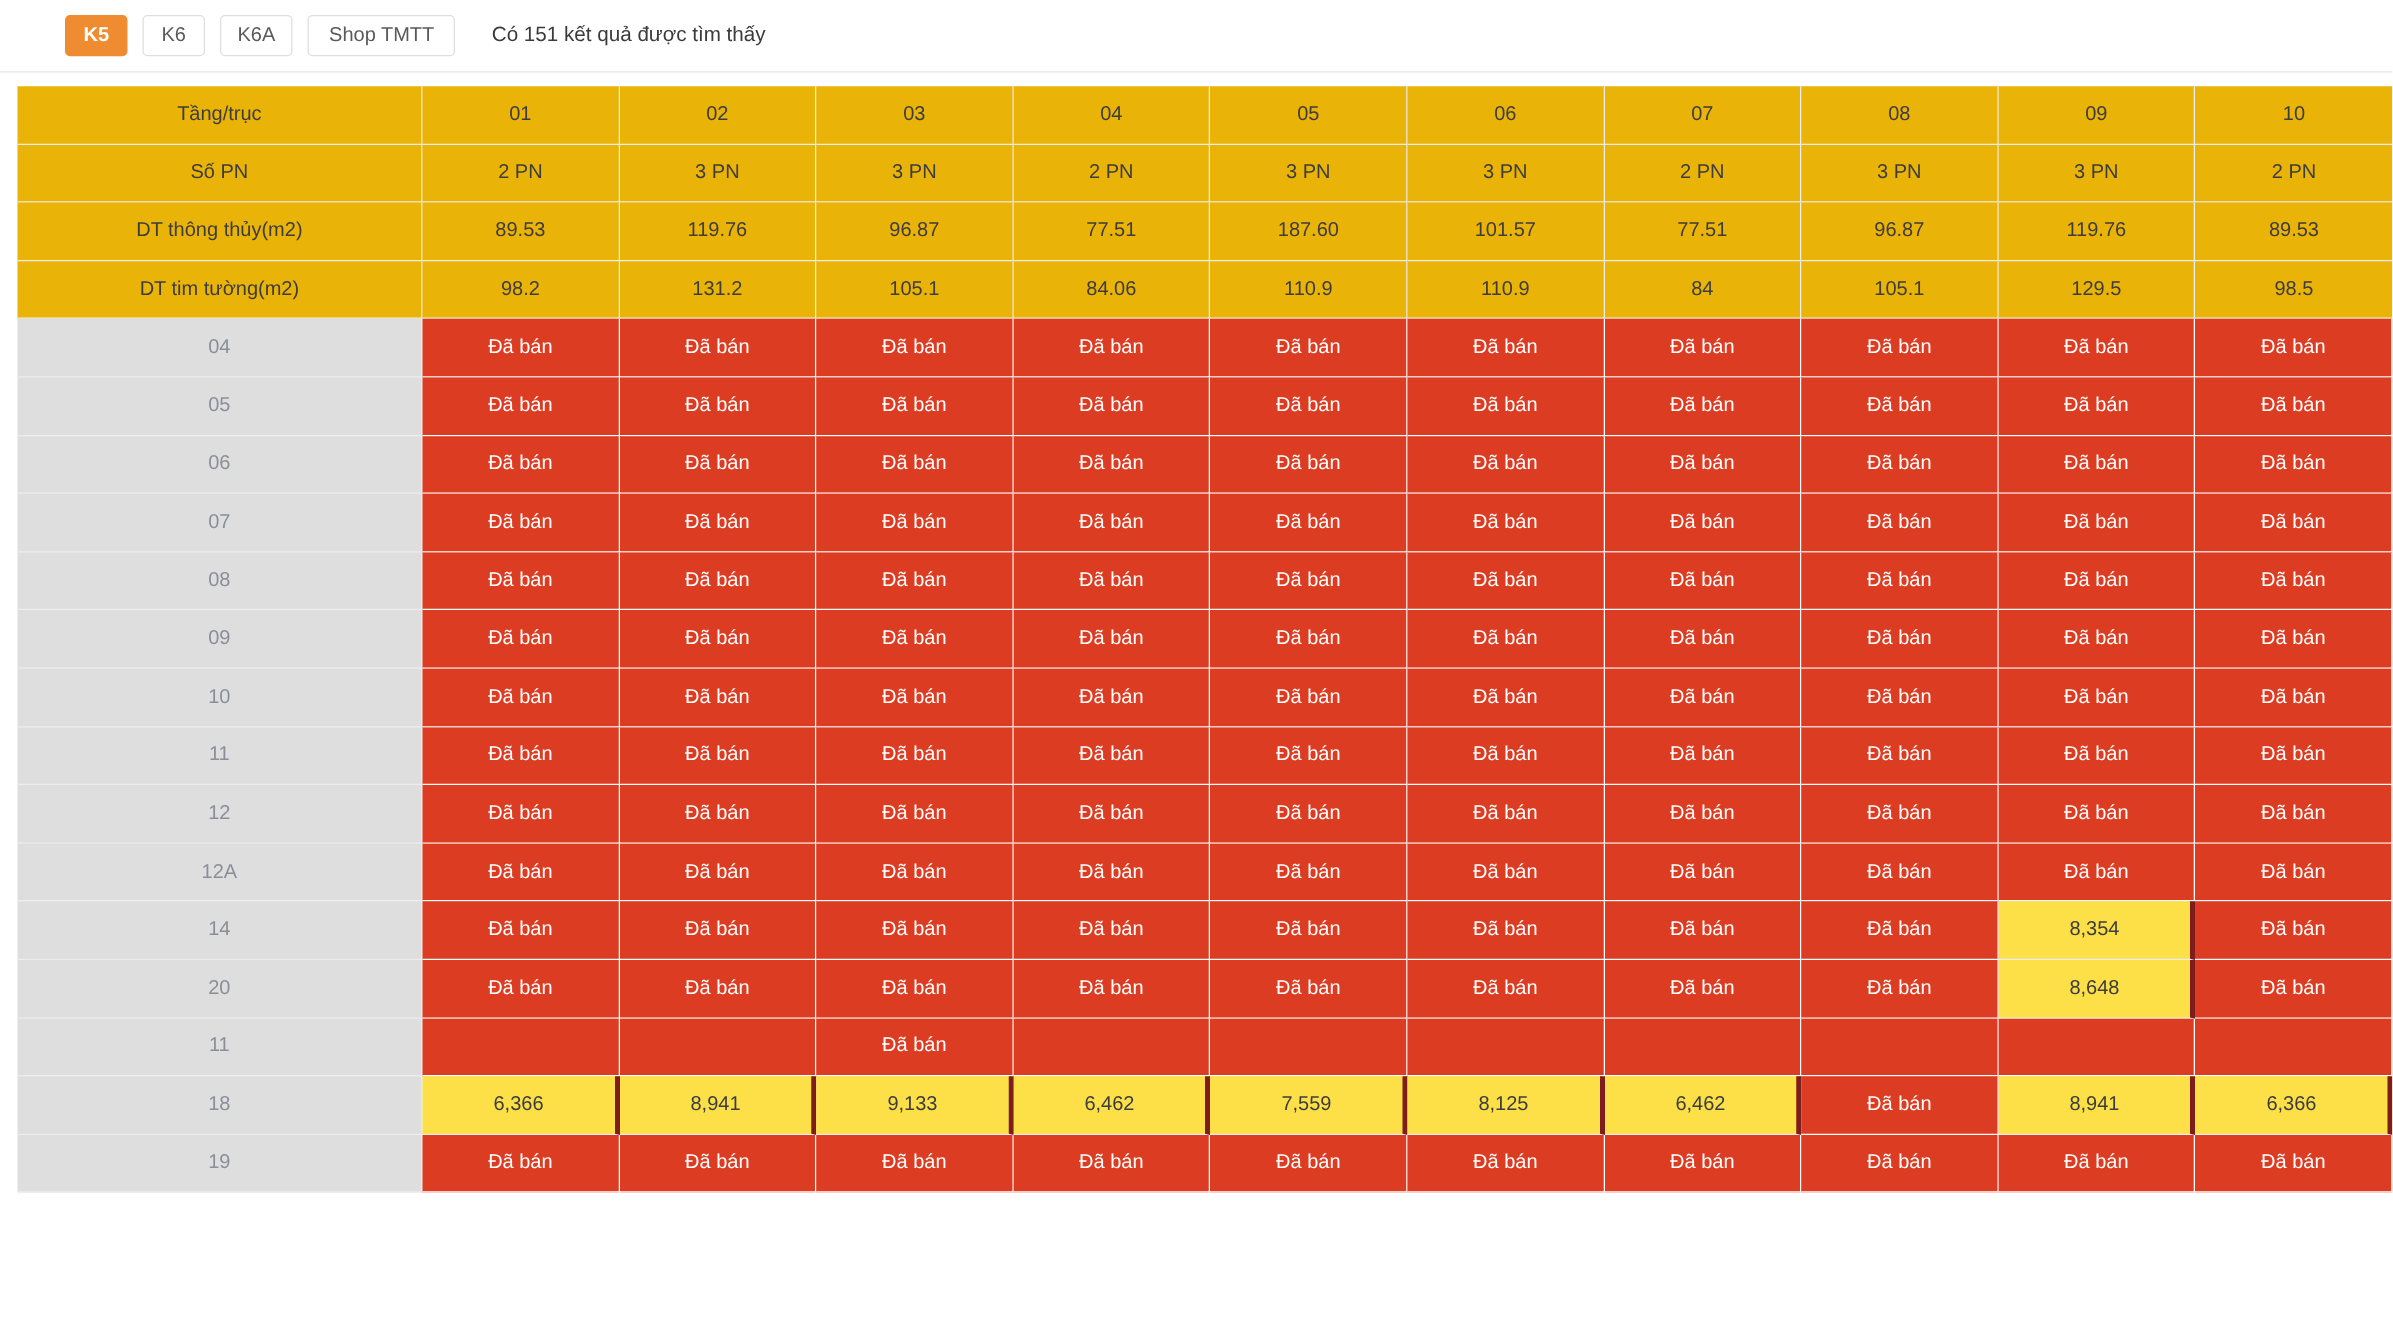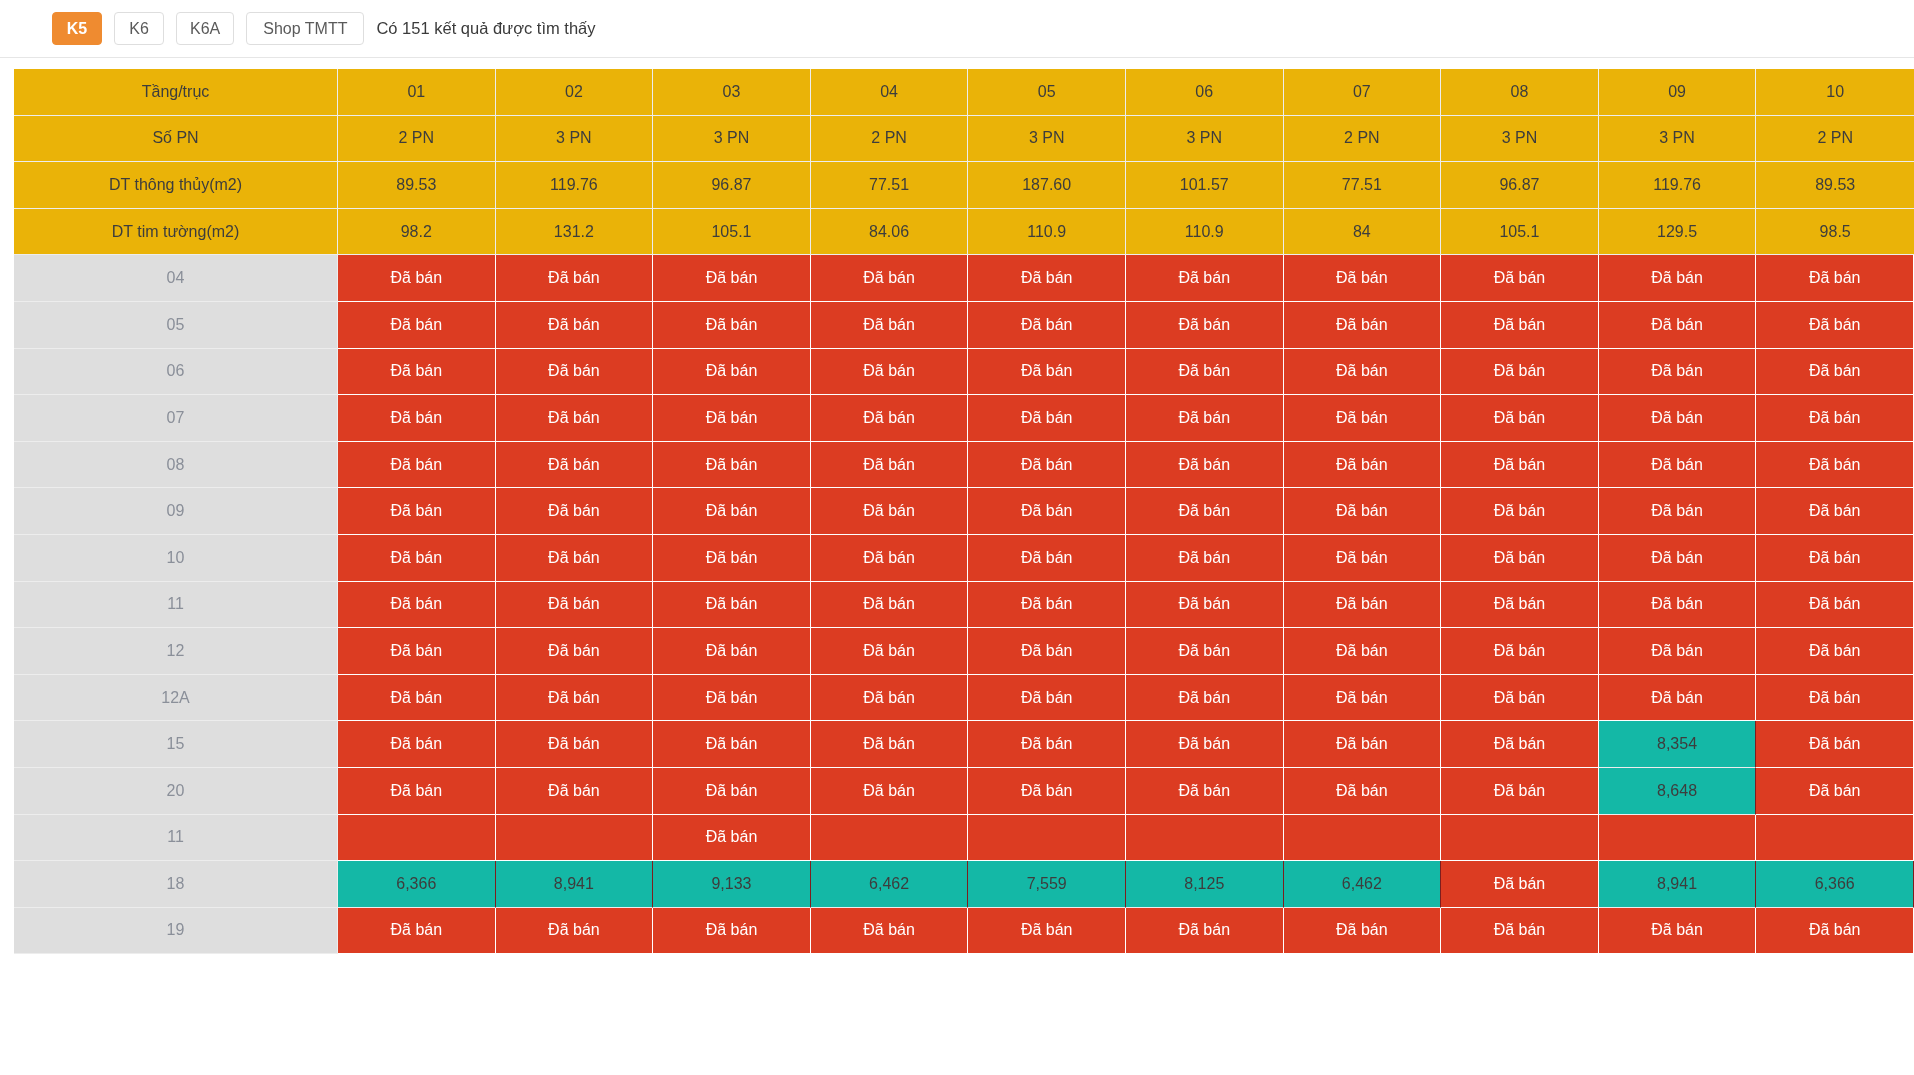--- a/index.html
+++ b/index.html
@@ -38,20 +38,21 @@
     font-family: "Liberation Sans", sans-serif;
   }
   .tab-btn.active {
     background: #ef8b30;
     border-color: #ef8b30;
     color: #ffffff;
     font-weight: 600;
   }
   .tab-btn.wide { padding: 0 16px; }
   .result-count {
+    margin-left: 17px;
     font-size: 16.5px;
     color: #3b3b3b;
     white-space: nowrap;
   }
 
   
   .table-wrap {
     width: 1914px;
     height: 1018px;
     overflow: hidden;
@@ -96,23 +97,23 @@
   .grid-table tr.meta-row td:last-child { border-right: none; }
 
   
   td.cell-sold {
     background: #dc3c22;
     color: #ffffff;
     border-right: 1px solid #ffffff;
     border-bottom: 1px solid #ffffff;
   }
   td.cell-price {
-    background: #14b8a6;
+    background: #fde047;
     color: #3d3d3d;
-    border-right: 1px solid #7f1d1d;
+    border-right: 4px solid #7f1d1d;
     border-bottom: 1px solid #ededed;
   }
   td.cell-empty-red {
     background: #dc3c22;
     color: #dc3c22;
     border-right: 1px solid #ffffff;
     border-bottom: 1px solid #ffffff;
   }
 </style>
 </head>
@@ -320,21 +321,21 @@
           <td class="cell-sold">Đã bán</td>
           <td class="cell-sold">Đã bán</td>
           <td class="cell-sold">Đã bán</td>
           <td class="cell-sold">Đã bán</td>
           <td class="cell-sold">Đã bán</td>
           <td class="cell-sold">Đã bán</td>
           <td class="cell-sold">Đã bán</td>
           <td class="cell-sold">Đã bán</td>
         </tr>
         <tr>
-          <td class="label-cell">15</td>
+          <td class="label-cell">14</td>
           <td class="cell-sold">Đã bán</td>
           <td class="cell-sold">Đã bán</td>
           <td class="cell-sold">Đã bán</td>
           <td class="cell-sold">Đã bán</td>
           <td class="cell-sold">Đã bán</td>
           <td class="cell-sold">Đã bán</td>
           <td class="cell-sold">Đã bán</td>
           <td class="cell-sold">Đã bán</td>
           <td class="cell-price">8,354</td>
           <td class="cell-sold">Đã bán</td>

